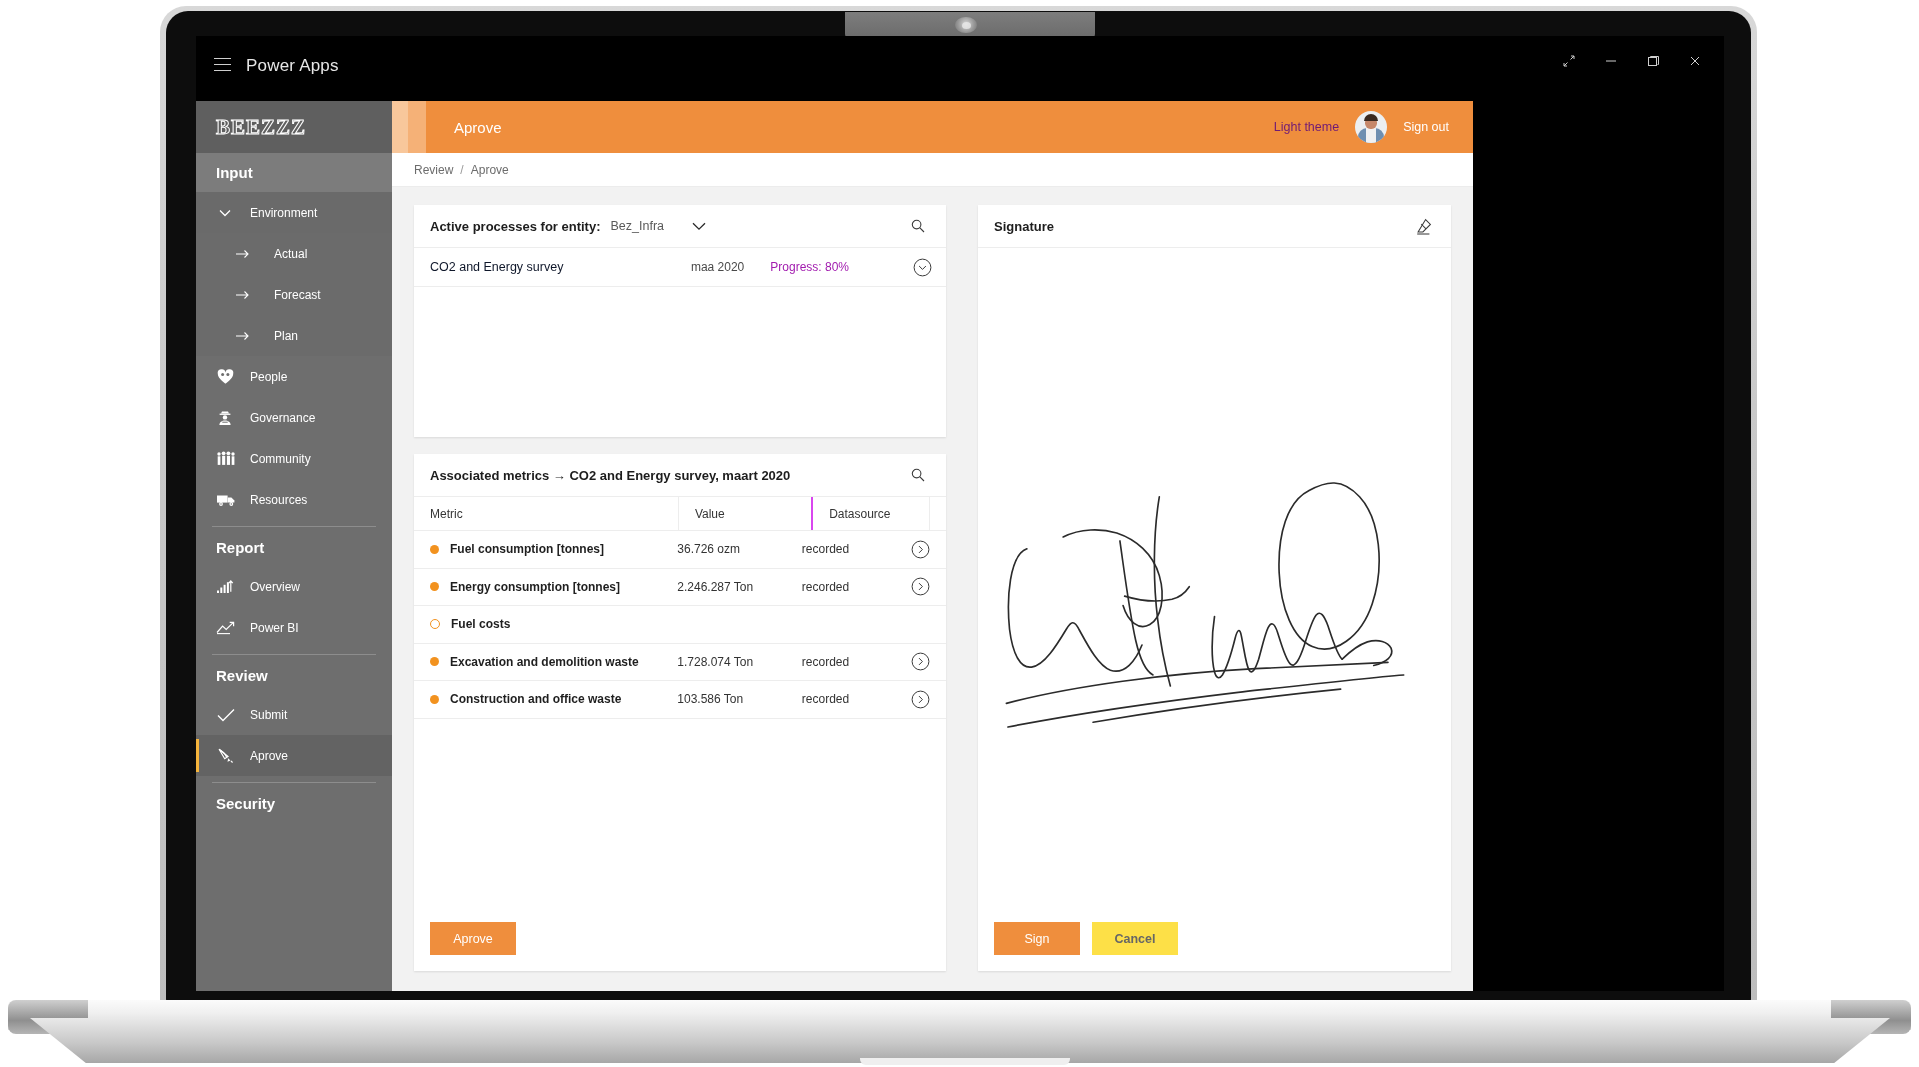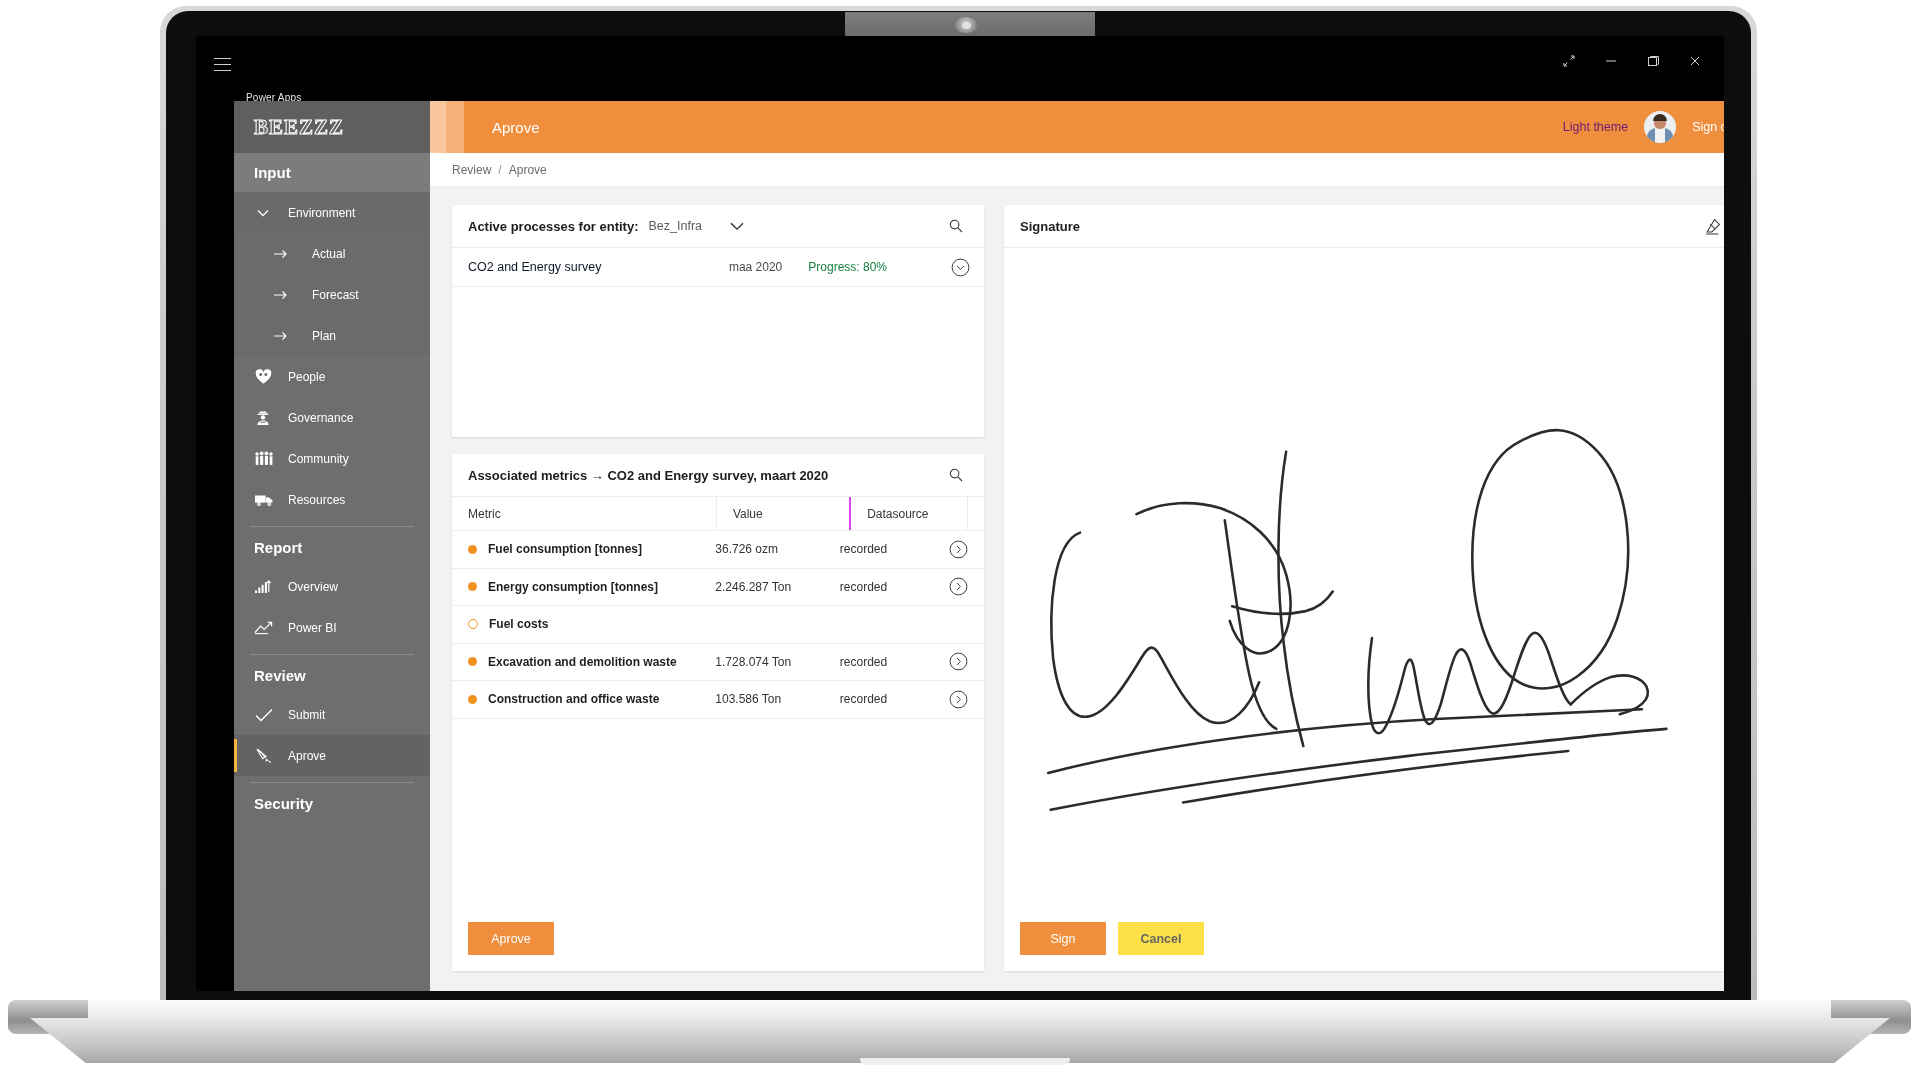--- a/index.html
+++ b/index.html
@@ -76,35 +76,34 @@
 
   
   .titlebar{
     position:absolute; left:0; top:0; width:100%; height:65px; background:#000;
   }
   .hamburger{
     position:absolute; left:18px; top:22px; width:17px; height:13px; cursor:pointer;
   }
   .hamburger i{ display:block; height:1px; background:#cfcfcf; margin-bottom:5px;}
   .app-title{
-    position:absolute; left:50px; top:20px; font-size:10px; color:#e6e6e6;
+    position:absolute; left:50px; top:20px; font-size:17px; color:#e6e6e6;
     letter-spacing:.2px;
-    margin-top:36px;
   }
   .wctrls{ position:absolute; right:8px; top:10px; display:flex; align-items:center; }
   .wbtn{
     width:42px; height:30px; display:flex; align-items:center; justify-content:center;
     color:#d0d0d0; font-size:13px; cursor:pointer;
   }
   .wbtn svg{ display:block; }
 
   
   .app{
-    position:absolute; left:0; top:65px; width:1528px; height:890px;
-    display:flex; background:#f2f2f2;margin-left:38px;
+    position:absolute; left:0; top:65px; width:1277px; height:890px;
+    display:flex; background:#f2f2f2;
   }
 
   
   .sidebar{
     width:196px; background:#6e6e6e; color:#fff; flex:none; position:relative;
     display:flex; flex-direction:column;
   }
   .brand{
     height:52px; display:flex; align-items:center; padding-left:20px;
     background:#5f5f5f;
@@ -159,21 +158,21 @@
     border-radius:9px 9px 0 0; background:#6f8fb0; }
   .av-shirt{ position:absolute; left:11px; top:17px; width:10px; height:18px; background:#f1f1f1;}
   .signout{ font-size:12.5px; color:#fff; cursor:pointer; }
 
   .breadcrumb{
     height:33px; background:#fff; display:flex; align-items:center; padding-left:22px;
     font-size:12px; color:#6c6c6c; border-bottom:1px solid #ececec;
   }
   .bc-sep{ margin:0 7px; color:#9a9a9a; }
 
-  .panes{ flex:1; display:flex; padding:18px 22px 20px 22px; gap:20px; background:#f2f2f2; overflow:hidden;}
+  .panes{ flex:1; display:flex; padding:18px 22px 20px 22px; gap:32px; background:#f2f2f2; overflow:hidden;}
   .col-left{ width:532px; flex:none; display:flex; flex-direction:column; gap:17px;}
   .col-right{ flex:1; display:flex; flex-direction:column; }
 
   .card{ background:#fff; box-shadow:0 1px 2px rgba(0,0,0,.10); }
   .card-head{
     height:42px; display:flex; align-items:center; padding:0 16px;
     border-bottom:1px solid #ededed;
   }
   .card-title{ font-size:13px; font-weight:700; color:#1d1d1d; }
   .card-sub{ font-size:12.5px; color:#5a5a5a; margin-left:10px; }
@@ -183,21 +182,21 @@
     width:24px;height:24px;color:#3a3a3a;}
 
   
   .proc-card{ height:232px; display:flex; flex-direction:column;}
   .proc-row{
     height:38px; display:flex; align-items:center; padding:0 14px 0 16px;
     border-bottom:1px solid #ededed; font-size:12.5px;
   }
   .proc-name{ font-weight:400; color:#0f172a; }
   .proc-date{ margin-left:auto; color:#4a4a4a; font-size:12px;}
-  .proc-prog{ margin-left:26px; color:#15803d; font-size:12px;}
+  .proc-prog{ margin-left:26px; color:#a21caf; font-size:12px;}
   .proc-exp{ margin-left:64px; cursor:pointer; color:#3b3b3b; display:flex;}
   .proc-body{ flex:1; }
 
   
   .met-card{ flex:1; display:flex; flex-direction:column; min-height:0;}
   .tbl-head{
     height:33px; display:flex; align-items:center; font-size:12px; color:#353535;
     border-bottom:1px solid #ededed;
   }
   .th{ padding-left:16px; }

